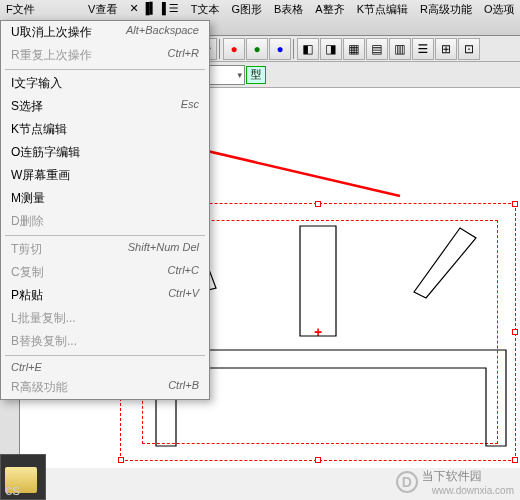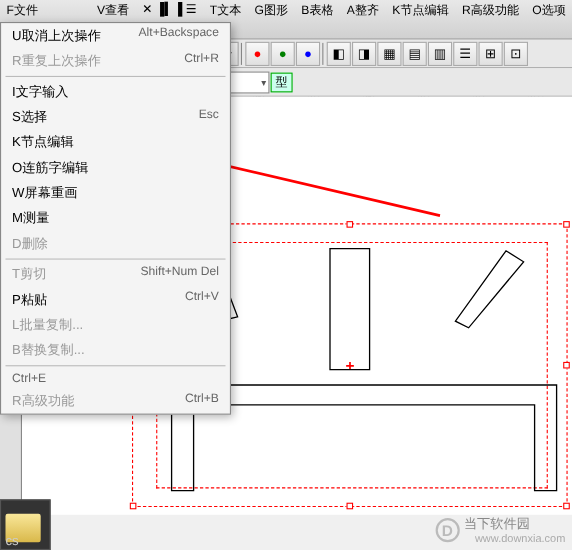--- a/index.html
+++ b/index.html
@@ -15,21 +15,21 @@
     .combo { height: 20px; border: 1px solid #888; background: white; font-size: 11px; display: flex; align-items: center; padding: 0 14px 0 4px; position: relative; }
     .combo::after { content: "▾"; position: absolute; right: 2px; font-size: 9px; color: #555; }
     .btn-xing { width: 20px; height: 18px; border:1px solid #0a0; background: #cfe; font-size:11px; display:flex;align-items:center;justify-content:center; }
     
     .ruler { height: 16px; background: white; border-bottom: 1px solid #888; font-size: 8px; color: #333; position: relative; overflow: hidden; }
     .ruler-tick { position: absolute; top: 0; border-left: 1px solid #666; height: 16px; padding-left: 1px; font-size: 7px; line-height: 8px; }
     
     .dropdown-menu { position: absolute; top: 20px; left: 0; width: 210px; background: #f4f4f4; border: 1px solid #888; box-shadow: 3px 3px 8px rgba(0,0,0,.3); z-index: 100; font-size: 12px; }
     .menu-item { display: flex; justify-content: space-between; padding: 3px 10px 3px 10px; cursor: pointer; }
     .menu-item.disabled { color: #999; text-align: center; }
-    .menu-shortcut { color: #666; font-size: 11px; }
+    .menu-shortcut { color: #666; font-size: 11px; font-style: italic; }
     .menu-sep { height: 1px; background: #bbb; margin: 2px 4px; }
     
     .side-toolbar { position: absolute; left: 0; top: 88px; width: 20px; background: #e0e0e0; border-right: 1px solid #888; height: 380px; }
     .side-btn { width: 18px; height: 18px; margin: 1px; border: 1px solid #aaa; background: linear-gradient(#f8f8f8,#e0e0e0); font-size: 10px; display:flex;align-items:center;justify-content:center; }
     
     .canvas { position: absolute; left: 20px; top: 88px; right: 0; height: 380px; background: white; }
     .selection-box { position: absolute; border: 1px dashed red; }
     .sel-handle { position: absolute; width: 6px; height: 6px; border: 1px solid red; background: white; }
     .center-cross { position: absolute; color: red; font-size: 14px; font-weight: bold; }
     
@@ -98,20 +98,24 @@
     </div>
     <div class="menu-item disabled">
       <span>D删除</span>
       <span class="menu-shortcut"></span>
     </div>
     <div class="menu-sep"></div>
     <div class="menu-item disabled">
       <span>T剪切</span>
       <span class="menu-shortcut">Shift+Num Del</span>
     </div>
+    <div class="menu-item disabled">
+      <span>C复制</span>
+      <span class="menu-shortcut">Ctrl+C</span>
+    </div>
     <div class="menu-item">
       <span>P粘贴</span>
       <span class="menu-shortcut">Ctrl+V</span>
     </div>
     <div class="menu-item disabled">
       <span>L批量复制...</span>
       <span class="menu-shortcut"></span>
     </div>
     <div class="menu-item disabled">
       <span>B替换复制...</span>
@@ -210,21 +214,21 @@
   <defs>
     <marker id="ah" markerWidth="12" markerHeight="10" refX="2" refY="5" orient="auto">
       <path d="M0,0 L12,5 L0,10 Z" fill="red"></path>
     </marker>
   </defs>
   <line x1="310" y1="78" x2="10" y2="8" stroke="red" stroke-width="2.5" marker-end="url(#ah)"></line>
 </svg>
 
 <div class="taskbar-thumb">
   <div class="folder-thumb"></div>
-  <div style="position:absolute;bottom:1px;left:4px;color:#ccc;font-size:12px;">cs</div>
+  <div style="position:absolute;bottom:1px;left:4px;color:#ccc;font-size:15px;">cs</div>
 </div>
 
 <div class="watermark">
   <div class="watermark-logo">D</div>
   <div>
     <div>当下软件园</div>
     <div class="wm-url">www.downxia.com</div>
   </div>
 </div>
 

